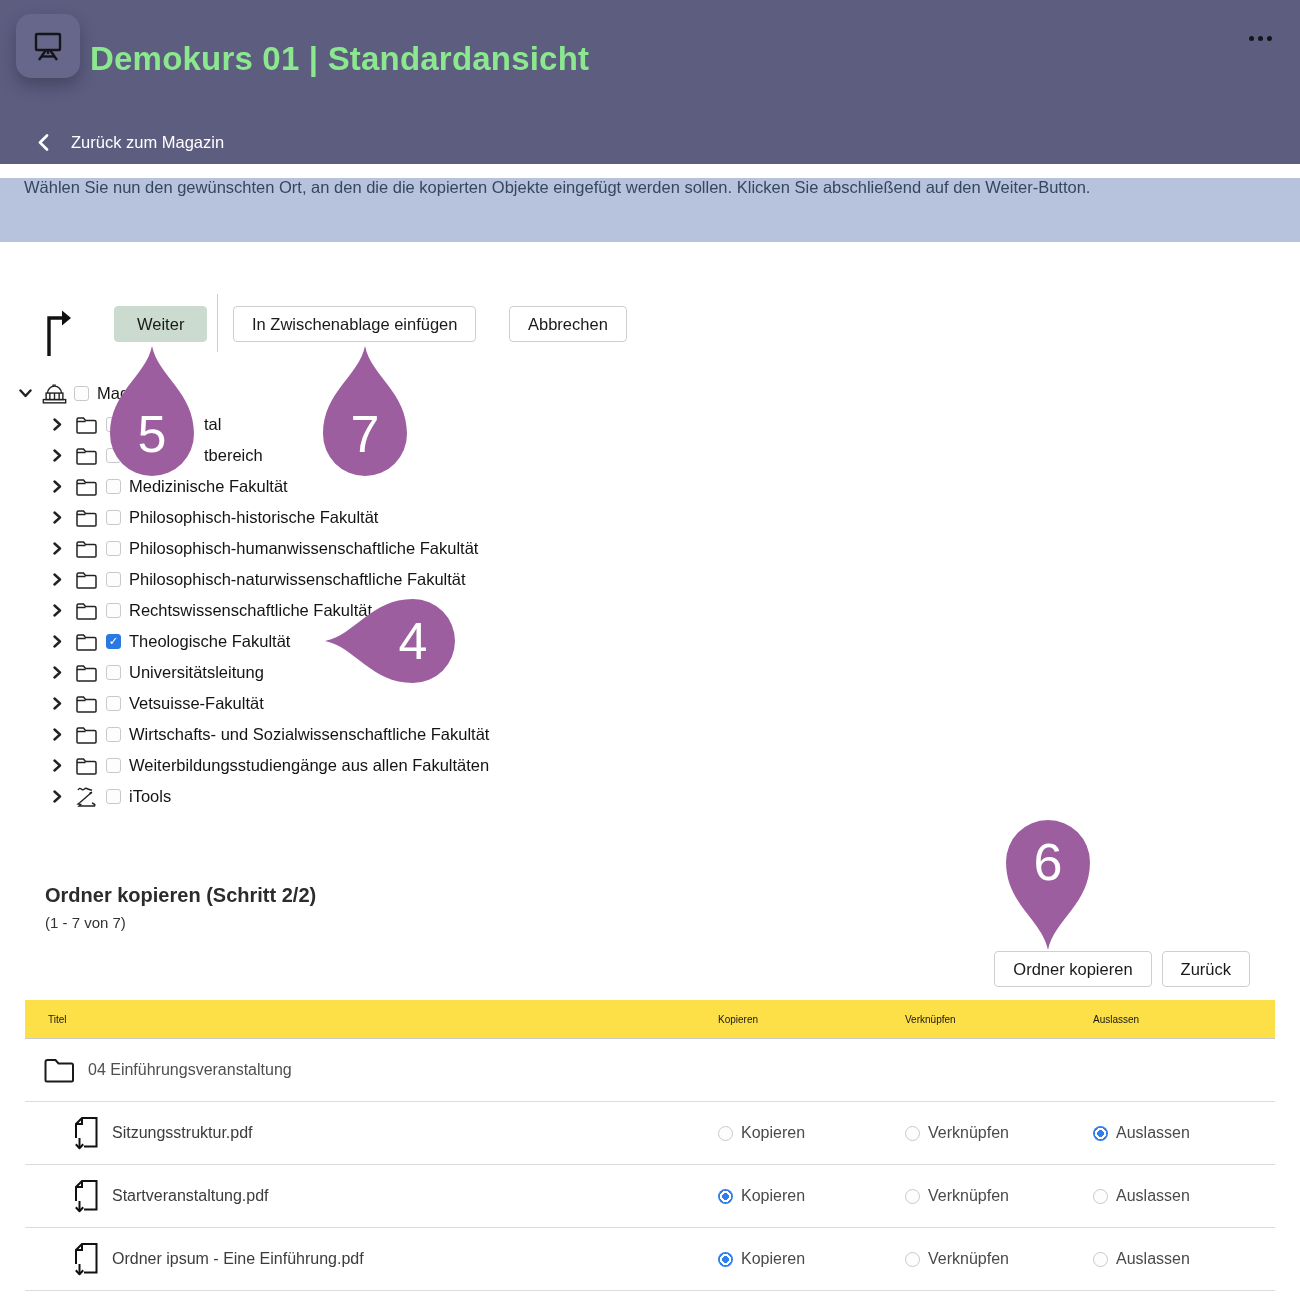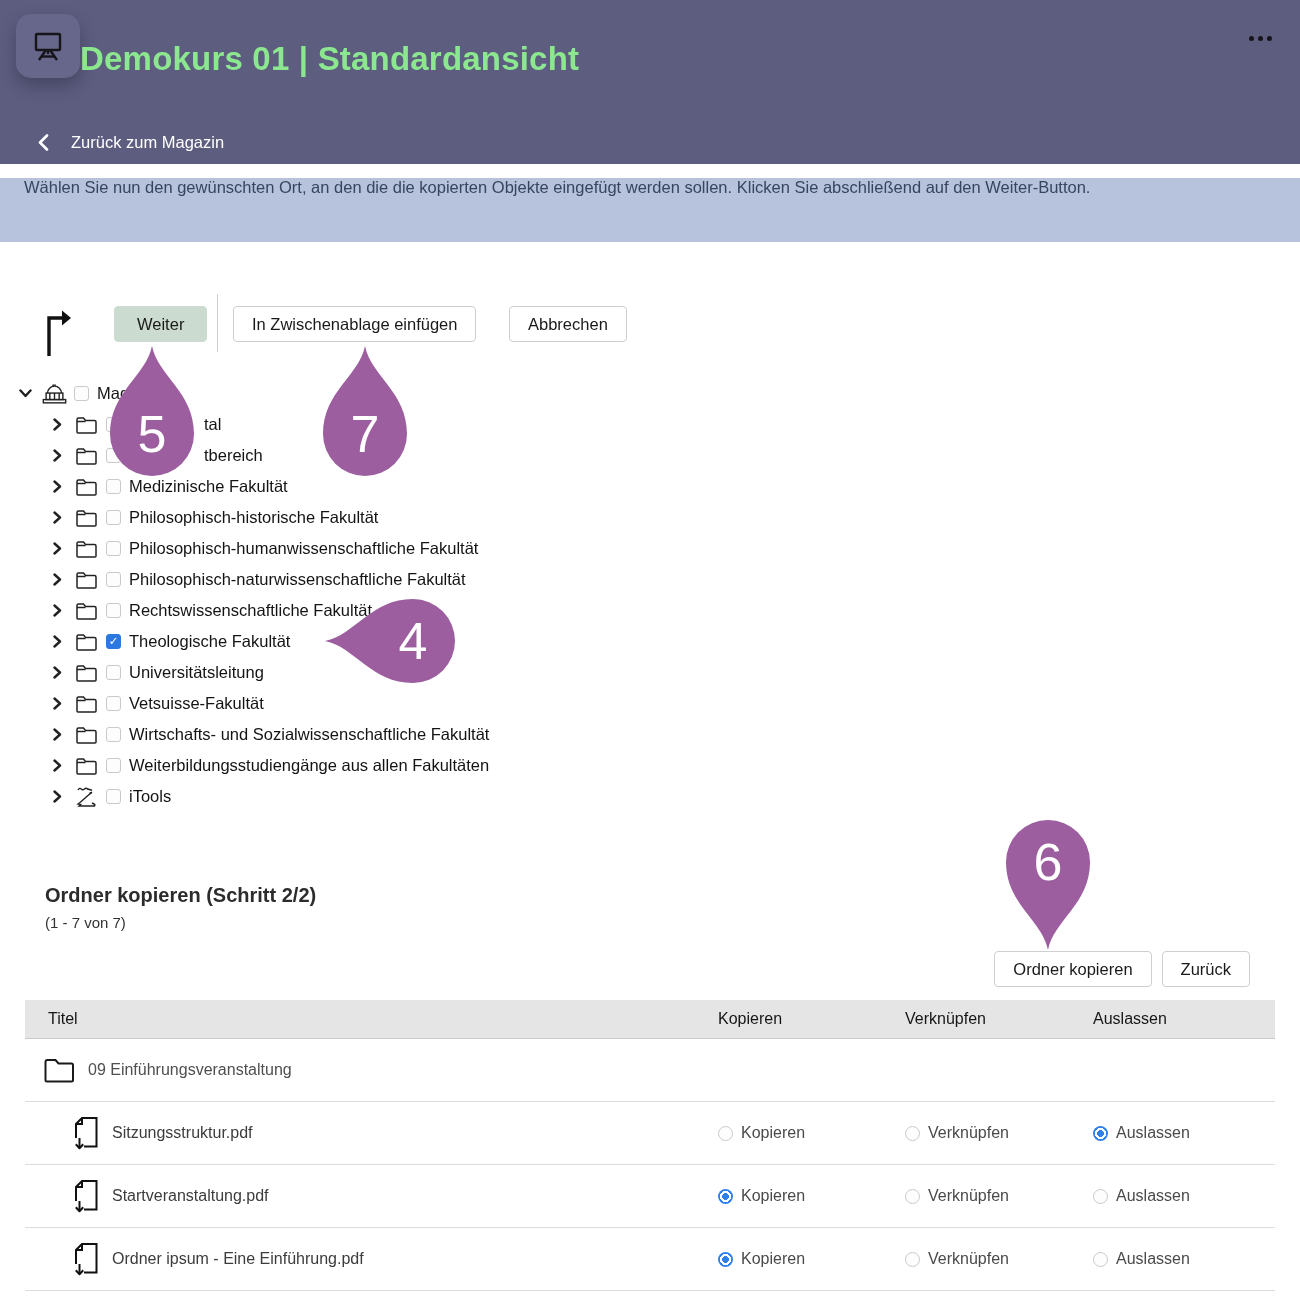--- a/index.html
+++ b/index.html
@@ -12,21 +12,21 @@
 
   
   .header{height:164px;background:#5d5d80;position:relative;}
   .app-icon{
     position:absolute;left:16px;top:14px;width:64px;height:64px;
     background:#67678c;border-radius:15px;
     box-shadow:0 8px 16px rgba(25,25,45,.35);
     display:flex;align-items:center;justify-content:center;
   }
   .page-title{
-    position:absolute;left:80px;top:40px;
+    position:absolute;left:90px;top:40px;
     font-size:33px;font-weight:700;color:#8ce88f;letter-spacing:.2px;
   }
   .ellipsis{position:absolute;right:28px;top:36px;display:flex;gap:4px;cursor:pointer;}
   .ellipsis i{width:5px;height:5px;border-radius:50%;background:#15151a;display:block;}
   .breadcrumb{
     position:absolute;left:38px;bottom:12px;display:flex;align-items:center;gap:22px;
     color:#ffffff;font-size:16.5px;cursor:pointer;
   }
 
   
@@ -68,21 +68,21 @@
 
   
   .copy-head{margin:68px 0 0 45px;}
   .copy-title{font-size:20px;font-weight:700;color:#2c2c2c;line-height:30px;}
   .copy-range{font-size:15px;color:#333;margin-top:4px;}
   .copy-actions{margin:20px 50px 0 0;display:flex;justify-content:flex-end;gap:10px;height:36px;}
 
   
   .obj-table{margin:13px 25px 0 25px;}
   .trow{display:grid;grid-template-columns:685px 187px 188px 190px;align-items:center;}
-  .thead{height:38px;background:#e5e5e5;border-bottom:1px solid #c9c9c9;font-size:16px;color:#161616;}
+  .thead{height:38px;background:#fde047;border-bottom:1px solid #c9c9c9;font-size:10px;color:#161616;}
   .thead .cell{padding-left:8px;}
   .thead .cell.first{padding-left:23px;}
   .tbody-row{height:62px;border-bottom:1px solid #dcdcdc;font-size:16px;}
   .title-cell{display:flex;align-items:center;}
   .title-cell.folder{padding-left:18px;color:#4f4f4f;}
   .title-cell.file{padding-left:47px;color:#3c3c3c;}
   .title-cell .icn{margin-right:13px;display:flex;align-items:center;}
   .opt{display:flex;align-items:center;gap:8px;padding-left:8px;color:#4a4a4a;cursor:pointer;}
   .radio{
     width:15px;height:15px;border-radius:50%;border:1px solid #c9c9c9;background:#fdfdfd;
@@ -407,21 +407,21 @@
       <div class="cell">Auslassen</div>
     </div>
 
     <div class="trow tbody-row">
       <div class="title-cell folder">
         <span class="icn">
           <svg width="32" height="26" viewBox="0 0 32 26" fill="none" stroke="#1a1a1a" stroke-width="2">
             <path d="M2.5 23 V5 Q2.5 3 4.5 3 h8 l3 3.5 h13 Q30 6.5 30 8.5 V23 Q30 24.5 28.5 24.5 H4 Q2.5 24.5 2.5 23 Z"></path>
           </svg>
         </span>
-        <span>09 Einführungsveranstaltung</span>
+        <span>04 Einführungsveranstaltung</span>
       </div>
       <div></div>
         <div></div>
         <div></div>
     </div>
 
     <div class="trow tbody-row">
       <div class="title-cell file">
         <span class="icn">
           <svg width="27" height="35" viewBox="0 0 27 35" fill="none" stroke="#111" stroke-width="2">

